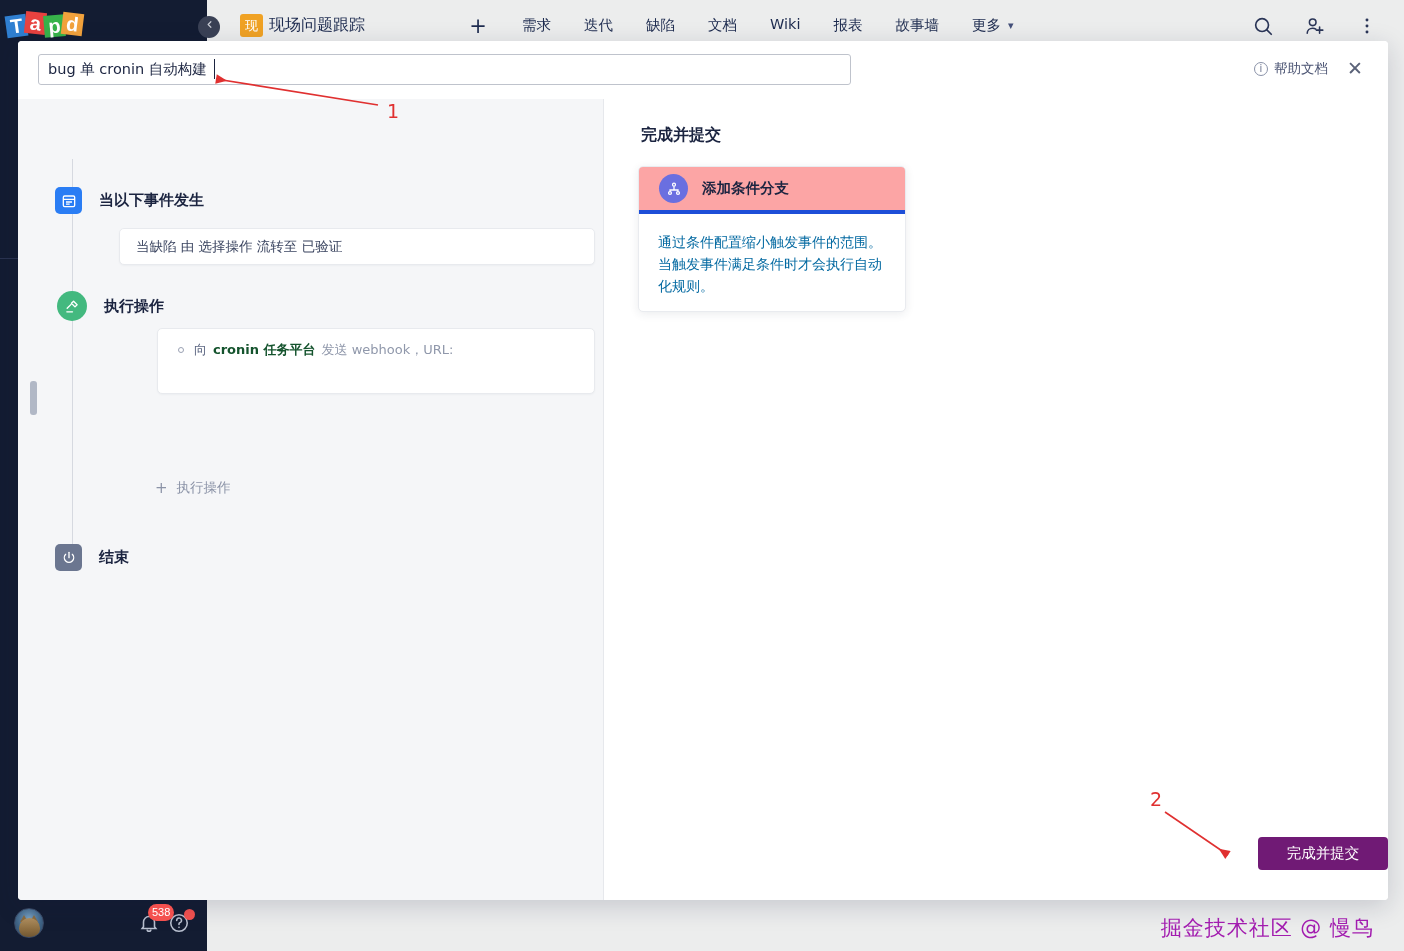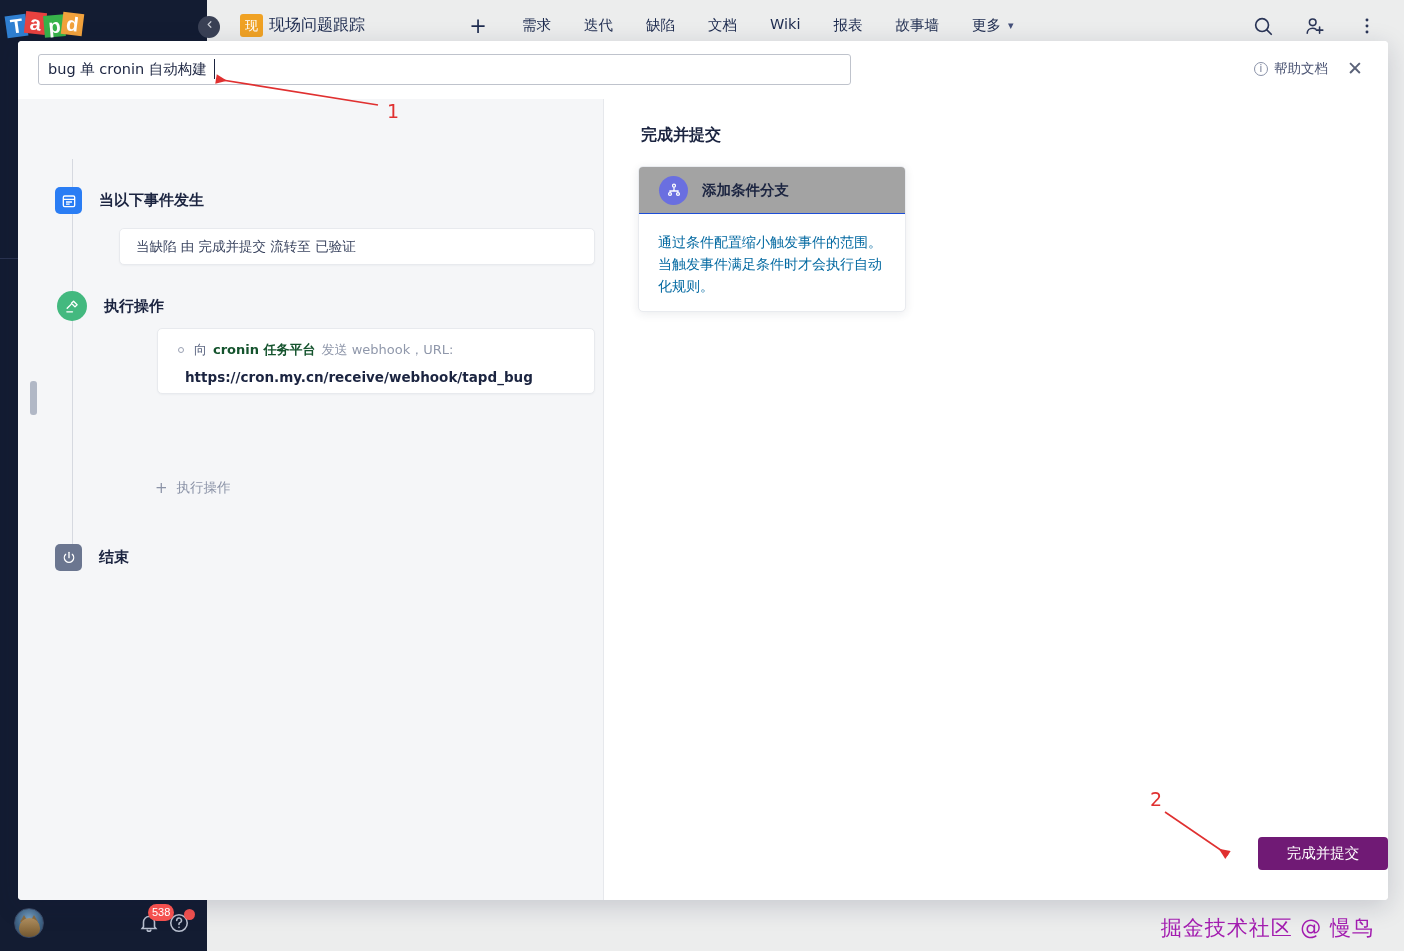--- a/index.html
+++ b/index.html
@@ -207,21 +207,21 @@
     font-size: 16px; font-weight: bold; color: #1b2440;
     font-family: "DejaVu Sans", sans-serif;
   }
   .op-card {
     position: absolute; left: 34px; top: 67px; width: 268px; height: 146px;
     background: #fff; border: 1px solid #e9ebef; border-radius: 5px;
     box-shadow: 0 2px 10px rgba(30,40,70,.09);
     overflow: hidden;
   }
   .op-card-head {
-    height: 47px; background: #a3a3a3; border-bottom: 1px solid #1d4ed8;
+    height: 47px; background: #fca5a5; border-bottom: 4px solid #1d4ed8;
     display: flex; align-items: center; gap: 14px; padding-left: 20px;
   }
   .op-icon {
     width: 29px; height: 29px; border-radius: 50%; background: #6a6fe0;
     display: flex; align-items: center; justify-content: center;
   }
   .op-card-title {
     font-size: 14.5px; font-weight: bold; color: #1b2440;
     font-family: "DejaVu Sans", sans-serif;
   }
@@ -363,42 +363,41 @@
                 <rect x="3.5" y="4.5" width="17" height="16" rx="2"></rect>
                 <line x1="3.5" y1="9.5" x2="20.5" y2="9.5"></line>
                 <line x1="7.5" y1="13.5" x2="16.5" y2="13.5"></line>
                 <line x1="7.5" y1="16.8" x2="13" y2="16.8"></line>
               </svg>
             </div>
             <div class="node-title">当以下事件发生</div>
           </div>
 
           <div class="card trigger-card">
-            <div class="trigger-text">当缺陷 由 完成并提交 流转至 已验证</div>
+            <div class="trigger-text">当缺陷 由 选择操作 流转至 已验证</div>
           </div>
 
           <div class="node" style="left:2px; top:192px;">
             <div class="node-icon green">
               <svg width="17" height="17" viewBox="0 0 24 24" fill="none" stroke="#fff" stroke-width="1.9" stroke-linecap="round" stroke-linejoin="round">
                 <path d="M13.5 4.5l5 5-3 3-5-5z"></path>
                 <line x1="10" y1="9" x2="4.5" y2="14.5"></line>
                 <line x1="4" y1="19.5" x2="12" y2="19.5"></line>
               </svg>
             </div>
             <div class="node-title">执行操作</div>
           </div>
 
           <div class="card action-card">
             <div class="action-line1">
               <span class="bullet"></span>
               <span class="lbl-to">向</span>
               <span class="strong">cronin 任务平台</span>
               <span>发送 webhook，URL:</span>
             </div>
-            <div class="action-url">https://cron.my.cn/receive/webhook/tapd_bug</div>
           </div>
 
           <div class="add-action">
             <span class="pl">+</span>
             <span>执行操作</span>
           </div>
 
           <div class="node" style="left:0; top:445px;">
             <div class="node-icon gray">
               <svg width="16" height="16" viewBox="0 0 24 24" fill="none" stroke="#fff" stroke-width="2" stroke-linecap="round">

